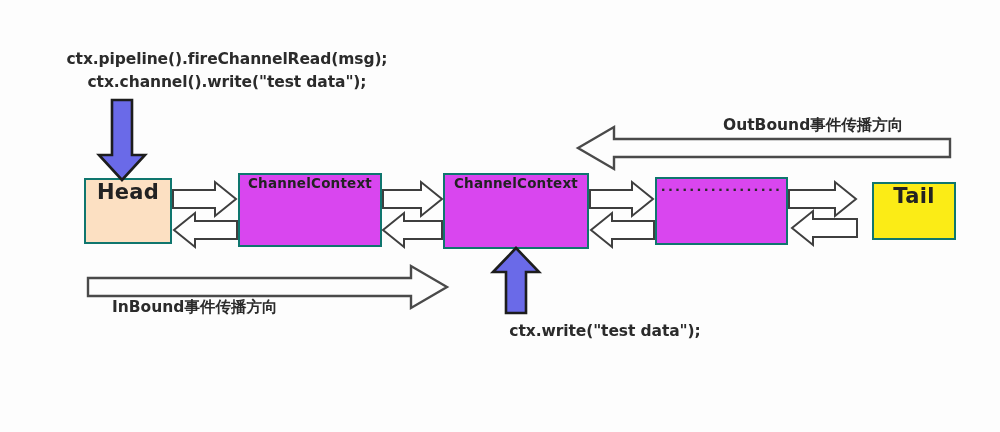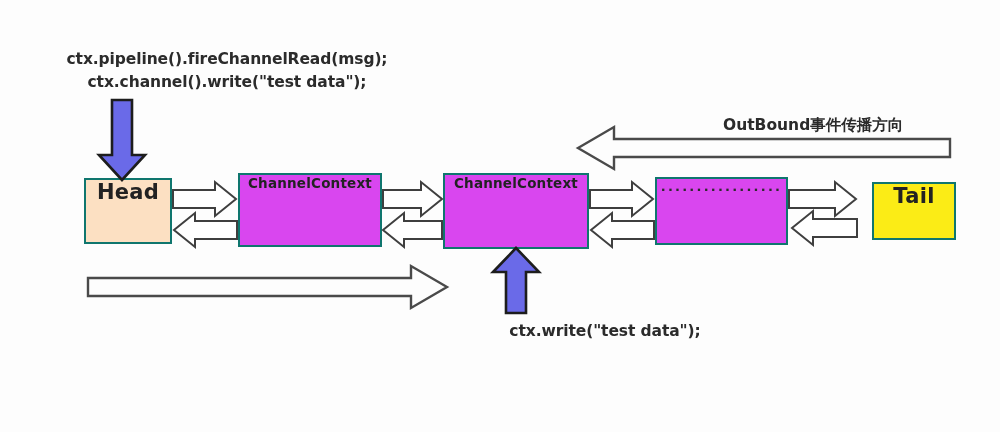--- a/index.html
+++ b/index.html
@@ -113,20 +113,21 @@
     <div>ctx.pipeline().fireChannelRead(msg);</div>
     <div>ctx.channel().write("test data");</div>
   </div>
 
   <div class="code-note center" style="left:455px; top:320px; width:300px;">
     <div>ctx.write("test data");</div>
   </div>
 
   <div class="dir-label" style="left:723px; top:115px;">OutBound事件传播方向</div>
 
+  <div class="dir-label" style="left:112px; top:297px;">InBound事件传播方向</div>
 
   <div class="node node-head" style="left:84px; top:178px; width:88px; height:66px;">
     <span>Head</span>
   </div>
 
   <div class="node node-ctx" style="left:238px; top:173px; width:144px; height:74px;">
     <span>ChannelContext</span>
   </div>
 
   <div class="node node-ctx" style="left:443px; top:173px; width:146px; height:76px;">

